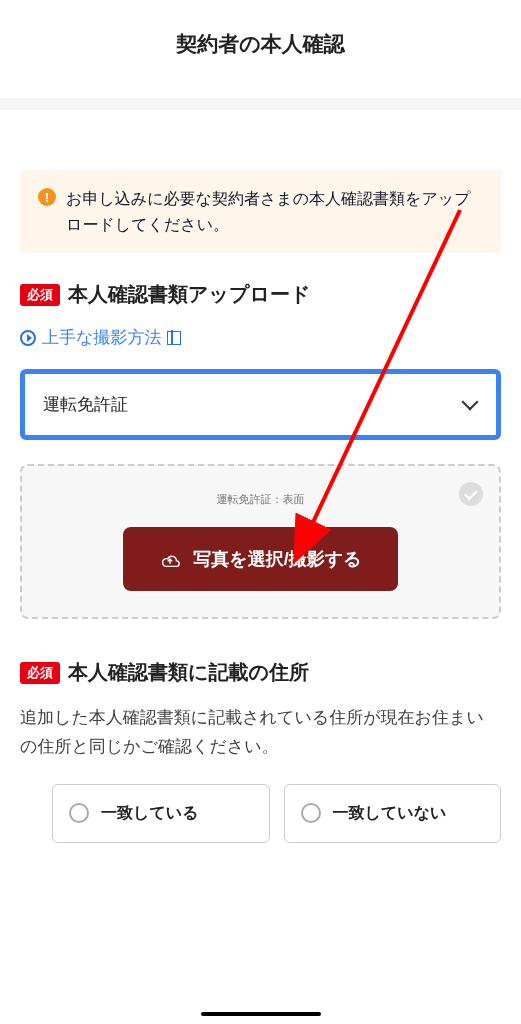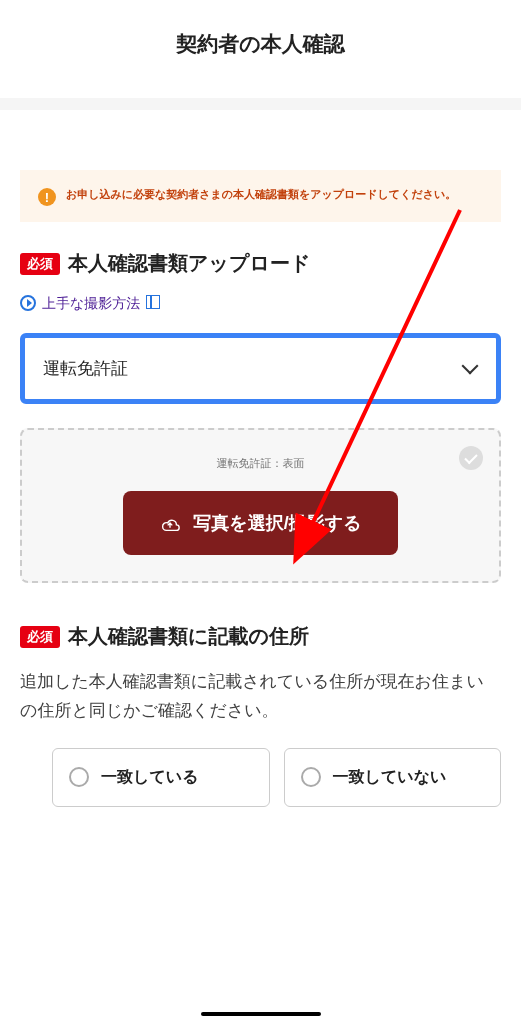--- a/index.html
+++ b/index.html
@@ -44,24 +44,23 @@
       color: #fff;
       display: flex;
       align-items: center;
       justify-content: center;
       font-size: 13px;
       font-weight: 700;
       flex-shrink: 0;
       margin-top: 2px;
     }
     .notice-text {
-      color: #c2410c;
-      font-size: 11px;
+      color: #0f172a;
+      font-size: 16px;
       line-height: 1.6;
-      font-weight: bold;
     }
     .section-header {
       display: flex;
       align-items: center;
       gap: 8px;
       margin-bottom: 18px;
     }
     .required-badge {
       background: #e60012;
       color: #fff;
@@ -70,23 +69,24 @@
       padding: 2px 7px;
       border-radius: 3px;
     }
     .section-title {
       font-size: 20px;
       font-weight: 700;
       color: #222;
     }
     .hint-link {
       display: flex;
+      align-items: center;
       gap: 6px;
-      color: #4c1d95;
-      font-size: 14px;
+      color: #3b82f6;
+      font-size: 17px;
       margin-bottom: 20px;
       cursor: pointer;
     }
     .arrow-circle-icon {
       width: 16px;
       height: 16px;
       border: 2px solid #2673dd;
       border-radius: 50%;
       display: flex;
       align-items: center;

